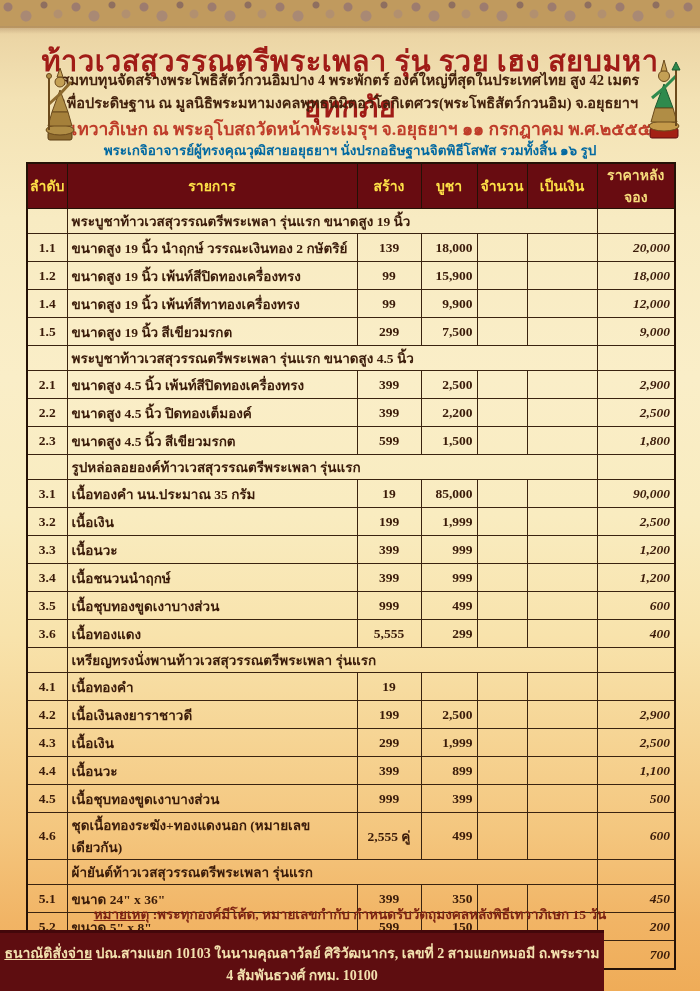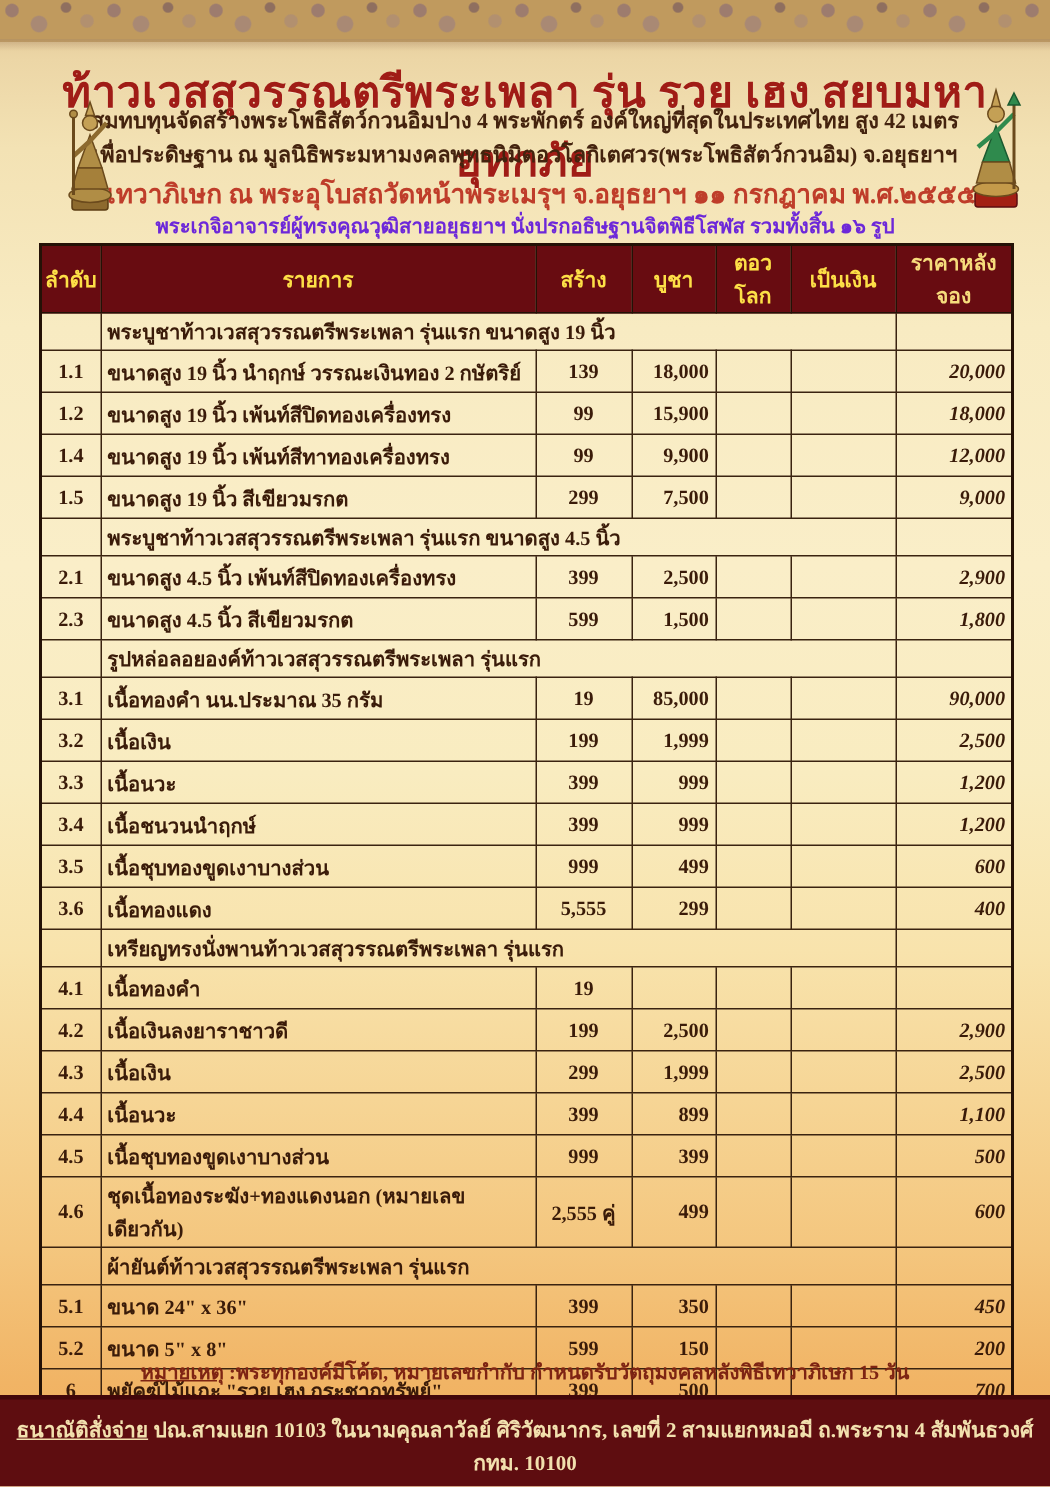--- a/index.html
+++ b/index.html
@@ -25,21 +25,21 @@
   }
   .top-pattern:after{content:"";position:absolute;left:0;right:0;bottom:-8px;height:8px;
     background:linear-gradient(180deg,rgba(160,125,90,.45),rgba(160,125,90,0));}
 
   .hdr{position:absolute;left:0;width:700px;text-align:center;}
   .title{top:26px;font-size:29px;font-weight:bold;color:#a01c16;letter-spacing:.5px;
     text-shadow:0 1px 0 rgba(255,255,255,.35);margin-top:12px;}
   .sub1{top:68px;font-size:14.5px;font-weight:600;color:#44230e;}
   .sub2{top:91px;font-size:14.5px;font-weight:600;color:#44230e;}
   .cer {top:115px;font-size:17.5px;font-weight:bold;color:#bf3d2a;}
-  .monk{top:139px;font-size:13.5px;font-weight:600;color:#6d28d9;}
+  .monk{top:139px;font-size:13.5px;font-weight:600;color:#0369a1;}
 
   .figurine{position:absolute;}
   .fig-left{left:40px;top:60px;}
   .fig-right{left:642px;top:52px;}
 
   
   table.price{
     position:absolute;left:26px;top:162px;width:648px;
     border-collapse:collapse;table-layout:fixed;
     border:2px solid #241106;background:transparent;
@@ -62,21 +62,21 @@
   tr.sec td{height:21px;}
   td.sec-title{color:#9b1a12;font-weight:bold;text-align:left;padding-left:6px;font-size:14px;}
 
   .note{
     position:absolute;left:0;top:903px;width:700px;text-align:center;
     font-size:13.5px;font-weight:600;color:#7e2413;
   }
   .note .u{text-decoration:underline;}
 
   .footer{
-    position:absolute;left:0;top:930px;width:700px;height:61px;
+    position:absolute;left:0;top:930px;width:604px;height:61px;
     background:#5e0d10;border-top:3px solid #43070a;box-sizing:border-box;
     text-align:center;color:#f2e0ae;
   }
   .footer .l1{margin-top:9px;font-size:14px;font-weight:bold;}
   .footer .l1 .u{text-decoration:underline;}
   .footer .l2{margin-top:4px;font-size:13px;font-weight:600;color:#efd9a2;}
 </style>
 </head>
 <body>
 
@@ -125,21 +125,21 @@
       <col style="width:50px">
       <col style="width:70px">
       <col style="width:78px">
   </colgroup>
   <thead>
     <tr>
       <th>ลำดับ</th>
       <th>รายการ</th>
       <th>สร้าง</th>
       <th>บูชา</th>
-      <th>ตอวโลก</th>
+      <th>จำนวน</th>
       <th>เป็นเงิน</th>
       <th class="after">ราคาหลังจอง</th>
     </tr>
   </thead>
   <tbody>
       <tr class="sec">
         <td class="c-no"></td>
         <td class="sec-title" colspan="5">พระบูชาท้าวเวสสุวรรณตรีพระเพลา รุ่นแรก ขนาดสูง 19 นิ้ว</td>
         <td class="c-after"></td>
       </tr>
@@ -185,20 +185,29 @@
         <td class="c-after"></td>
       </tr>
       <tr>
         <td class="c-no">2.1</td>
         <td class="c-item">ขนาดสูง 4.5 นิ้ว เพ้นท์สีปิดทองเครื่องทรง</td>
         <td class="c-made">399</td>
         <td class="c-price">2,500</td>
         <td class="c-qty"></td>
         <td class="c-amt"></td>
         <td class="c-after">2,900</td>
+      </tr>
+      <tr>
+        <td class="c-no">2.2</td>
+        <td class="c-item">ขนาดสูง 4.5 นิ้ว ปิดทองเต็มองค์</td>
+        <td class="c-made">399</td>
+        <td class="c-price">2,200</td>
+        <td class="c-qty"></td>
+        <td class="c-amt"></td>
+        <td class="c-after">2,500</td>
       </tr>
       <tr>
         <td class="c-no">2.3</td>
         <td class="c-item">ขนาดสูง 4.5 นิ้ว สีเขียวมรกต</td>
         <td class="c-made">599</td>
         <td class="c-price">1,500</td>
         <td class="c-qty"></td>
         <td class="c-amt"></td>
         <td class="c-after">1,800</td>
       </tr>

